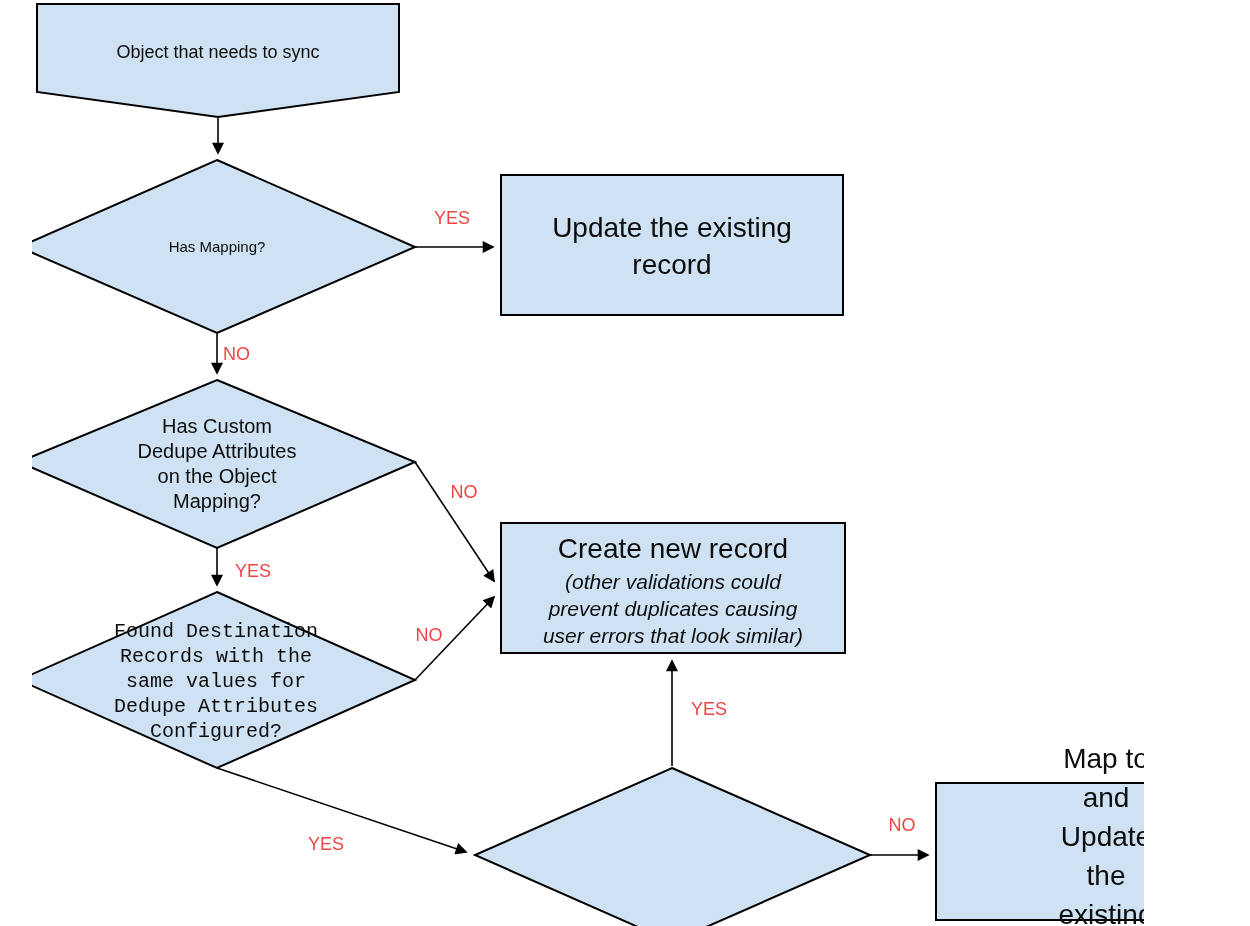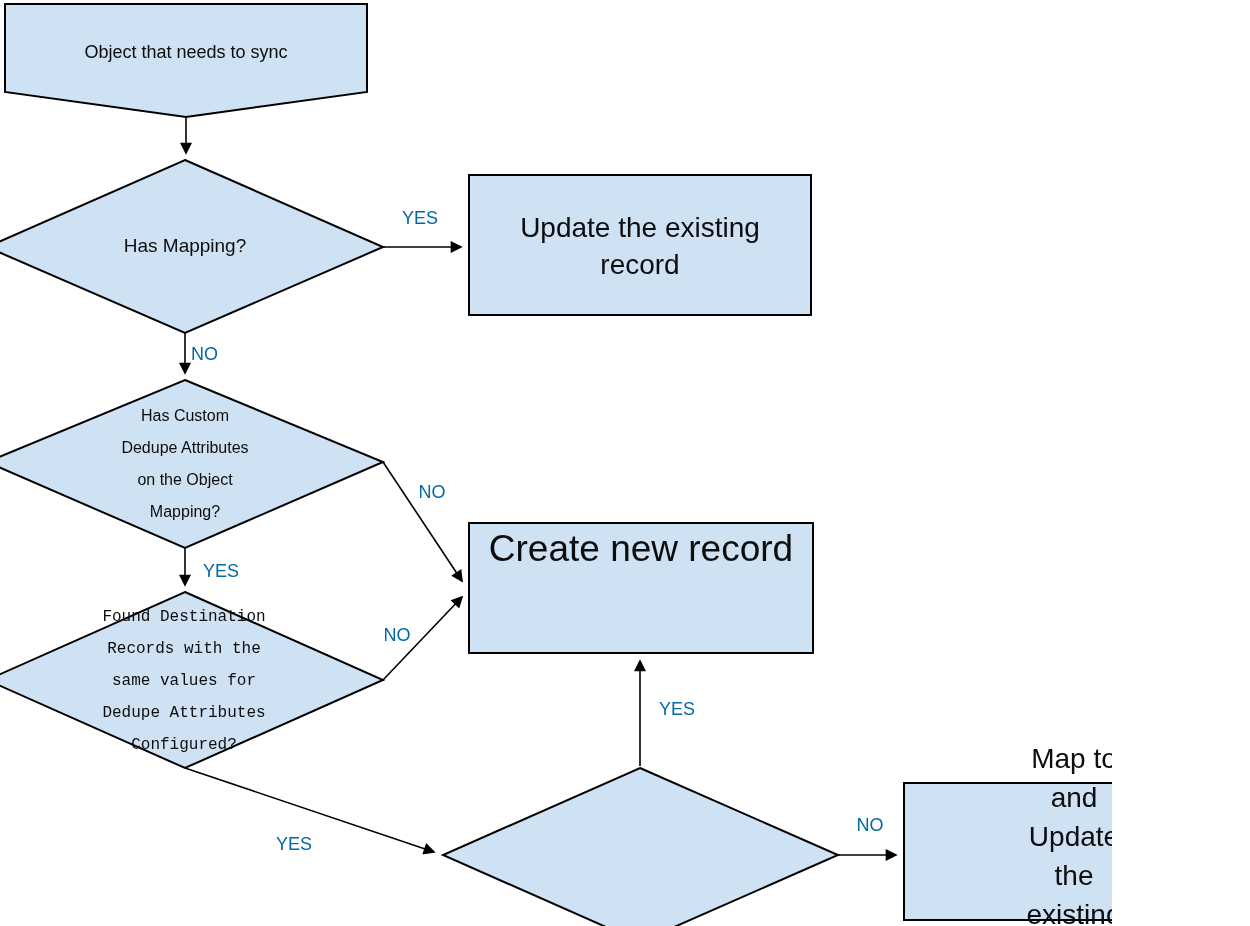--- a/index.html
+++ b/index.html
@@ -7,51 +7,52 @@
     padding: 0;
     background: #ffffff;
     font-family: "Liberation Sans", sans-serif;
   }
   .canvas {
     position: relative;
     width: 1112px;
     height: 926px;
     background: #ffffff;
     overflow: hidden;
+    margin-left: 32px;
   }
   .canvas svg.shapes {
     position: absolute;
     left: 0;
     top: 0;
     width: 1250px;
     height: 926px;
   }
   .node-label {
     position: absolute;
     transform: translate(-50%, -50%);
     text-align: center;
     color: #0d0d0d;
     white-space: pre-line;
     pointer-events: none;
   }
   .edge-label {
     position: absolute;
-    color: #0369a1;
+    color: #ef4444;
     font-size: 18px;
     line-height: 20px;
     white-space: nowrap;
     pointer-events: none;
   }
   .edge-label.centered { transform: translate(-50%, -50%); }
   .lbl-start     { font-size: 18px; }
-  .lbl-decision-lg { font-size: 19px; }
-  .lbl-decision  { font-size: 16px; line-height: 32px; }
+  .lbl-decision-lg { font-size: 15px; }
+  .lbl-decision  { font-size: 20px; line-height: 25px; }
   .lbl-process   { font-size: 28px; line-height: 37px; }
   .lbl-process-3 { font-size: 28px; line-height: 39px; }
-  .lbl-note-title { font-size: 37px; line-height: 32px; }
+  .lbl-note-title { font-size: 28px; line-height: 32px; }
   .lbl-note-sub  { font-size: 21px; line-height: 27px; font-style: italic; }
 </style>
 </head>
 <body>
 
 <div class="canvas">
 
   <svg class="shapes" viewBox="0 0 1250 926">
     <defs>
       <marker id="arrow" viewBox="0 0 10 10" refX="8.6" refY="5" markerWidth="14" markerHeight="12" markerUnits="userSpaceOnUse" orient="auto">
@@ -90,20 +91,23 @@
   <div class="node-label lbl-process" style="left:640px; top:246px;">Update the existing
 record</div>
 
   <div class="node-label lbl-decision" style="left:185px; top:464px;">Has Custom
 Dedupe Attributes
 on the Object
 Mapping?</div>
 
   <div class="node-label lbl-note-title" style="left:641px; top:549px;">Create new record</div>
 
+  <div class="node-label lbl-note-sub" style="left:641px; top:608px;">(other validations could
+prevent duplicates causing
+user errors that look similar)</div>
 
   <div class="node-label lbl-decision" style="left:184px; top:681px;font-family:Liberation Mono, monospace;">Found Destination
 Records with the
 same values for
 Dedupe Attributes
 Configured?</div>
 
 
   <div class="node-label lbl-process-3" style="left:1074px; top:856px;">Map to and
 Update the existing

